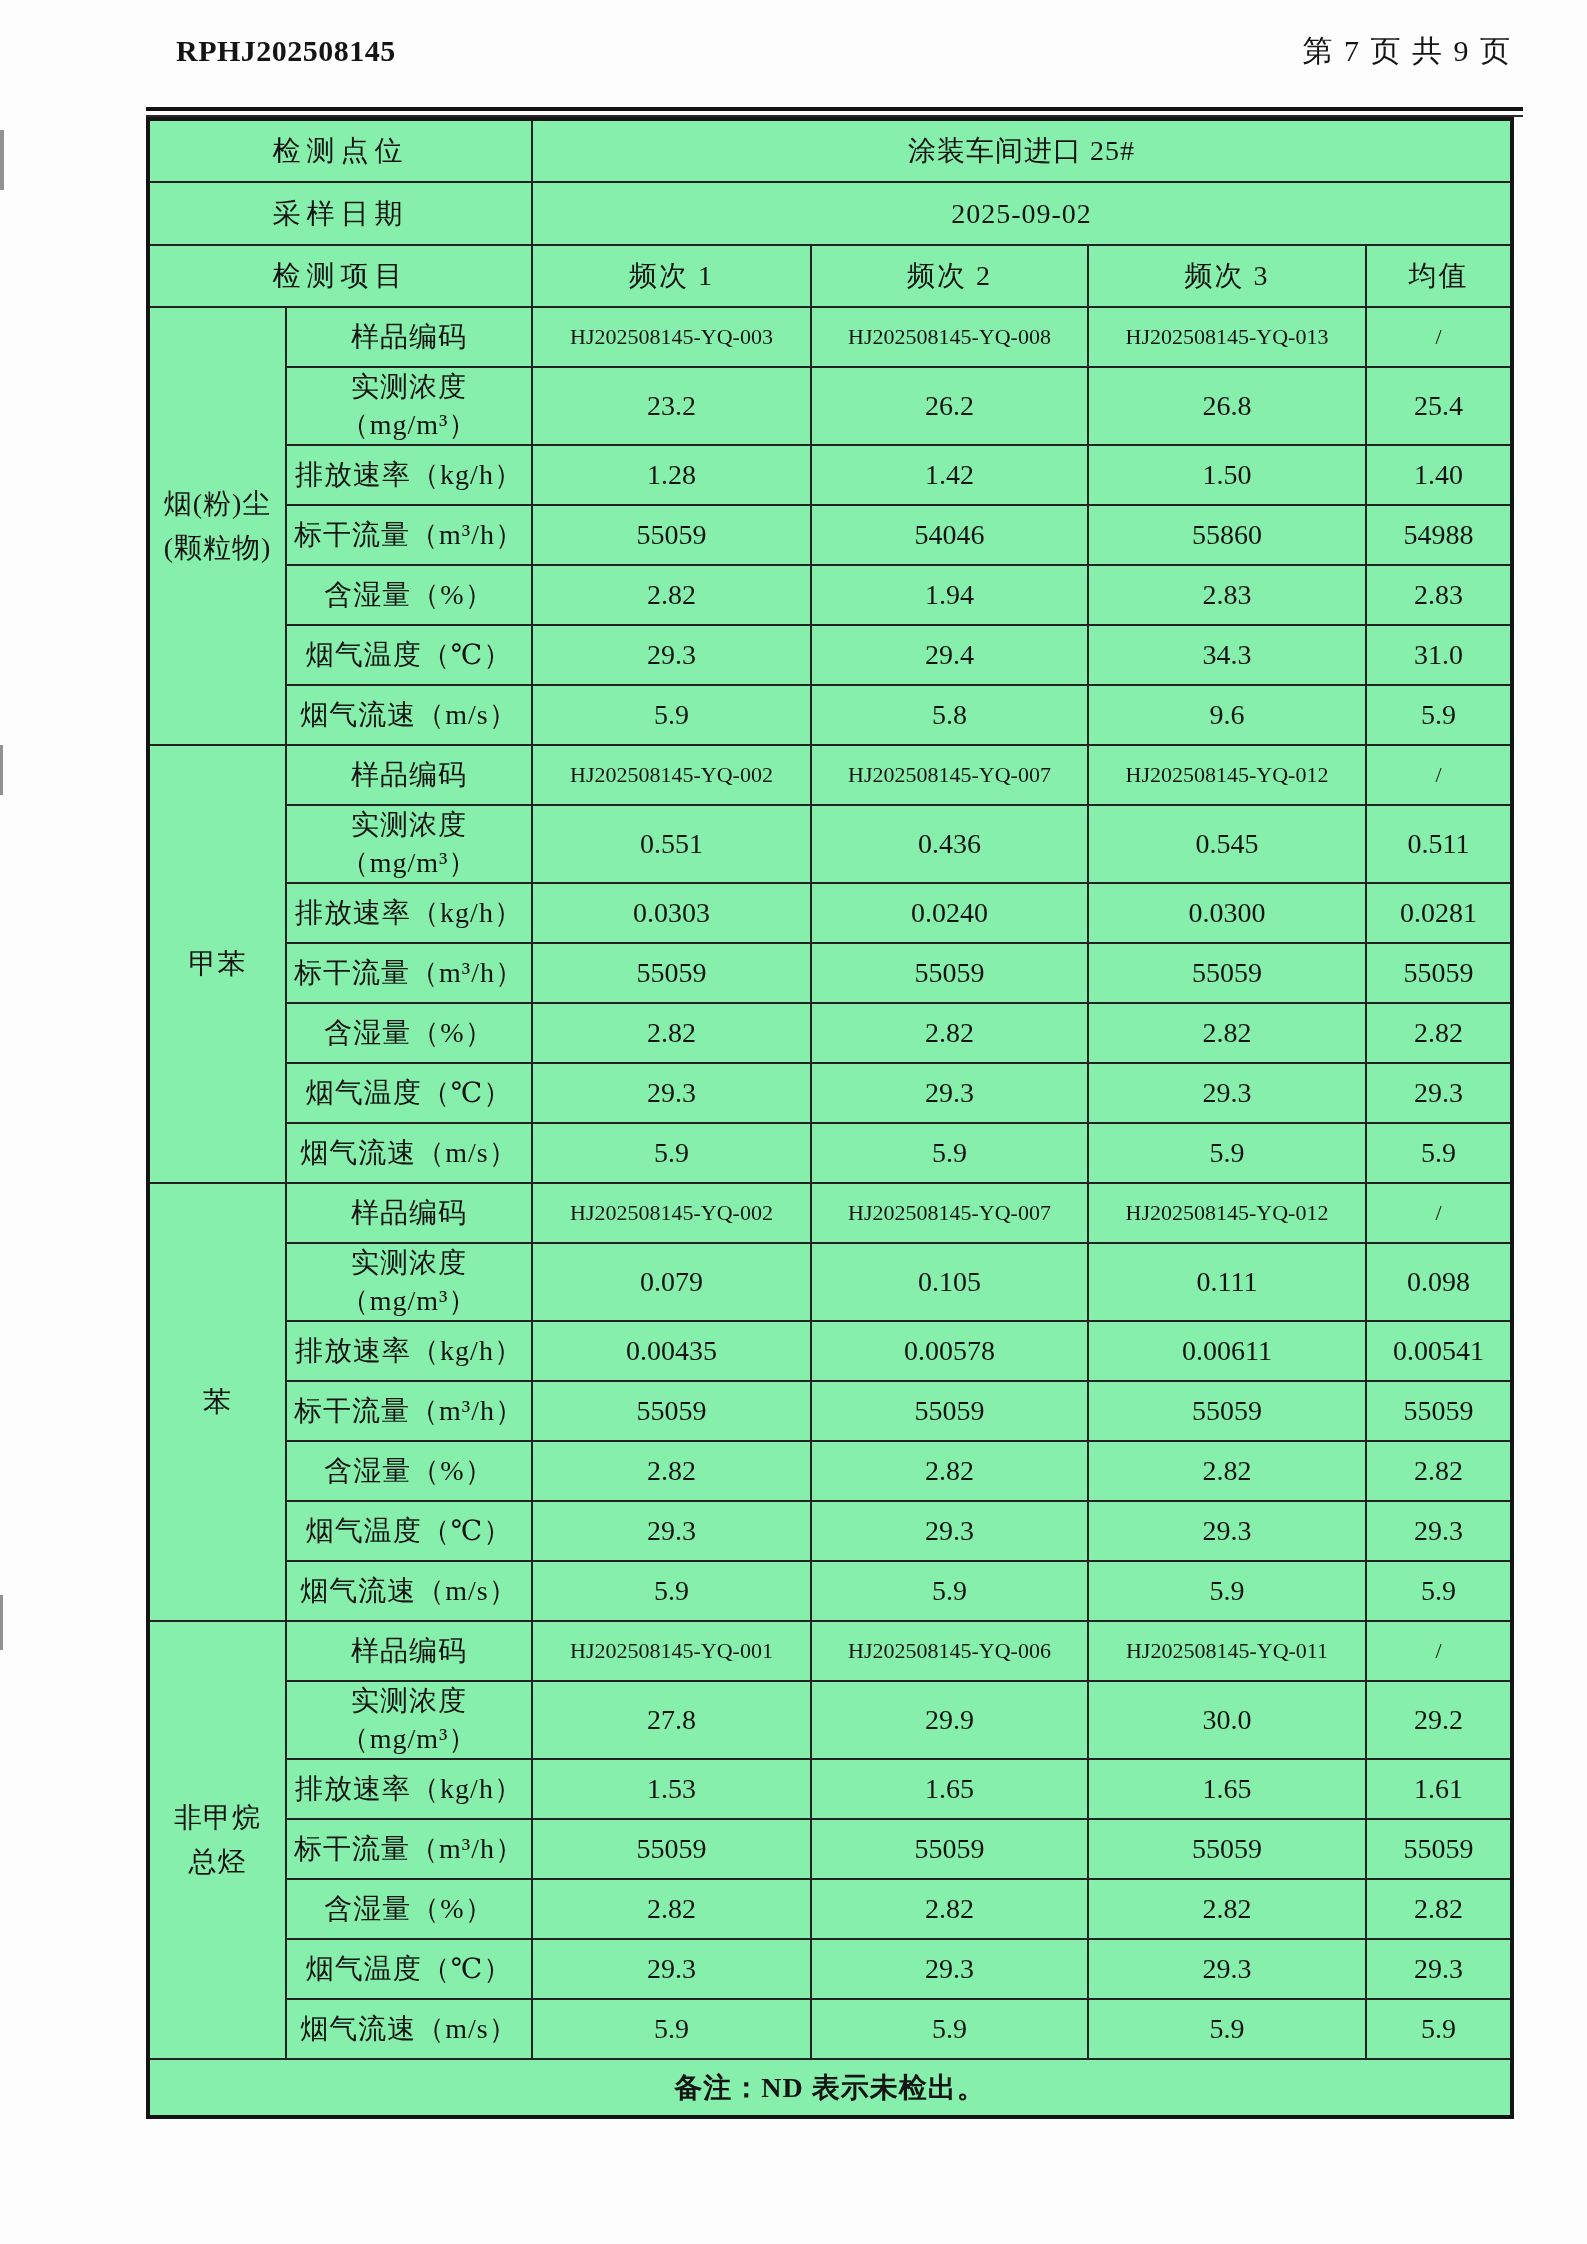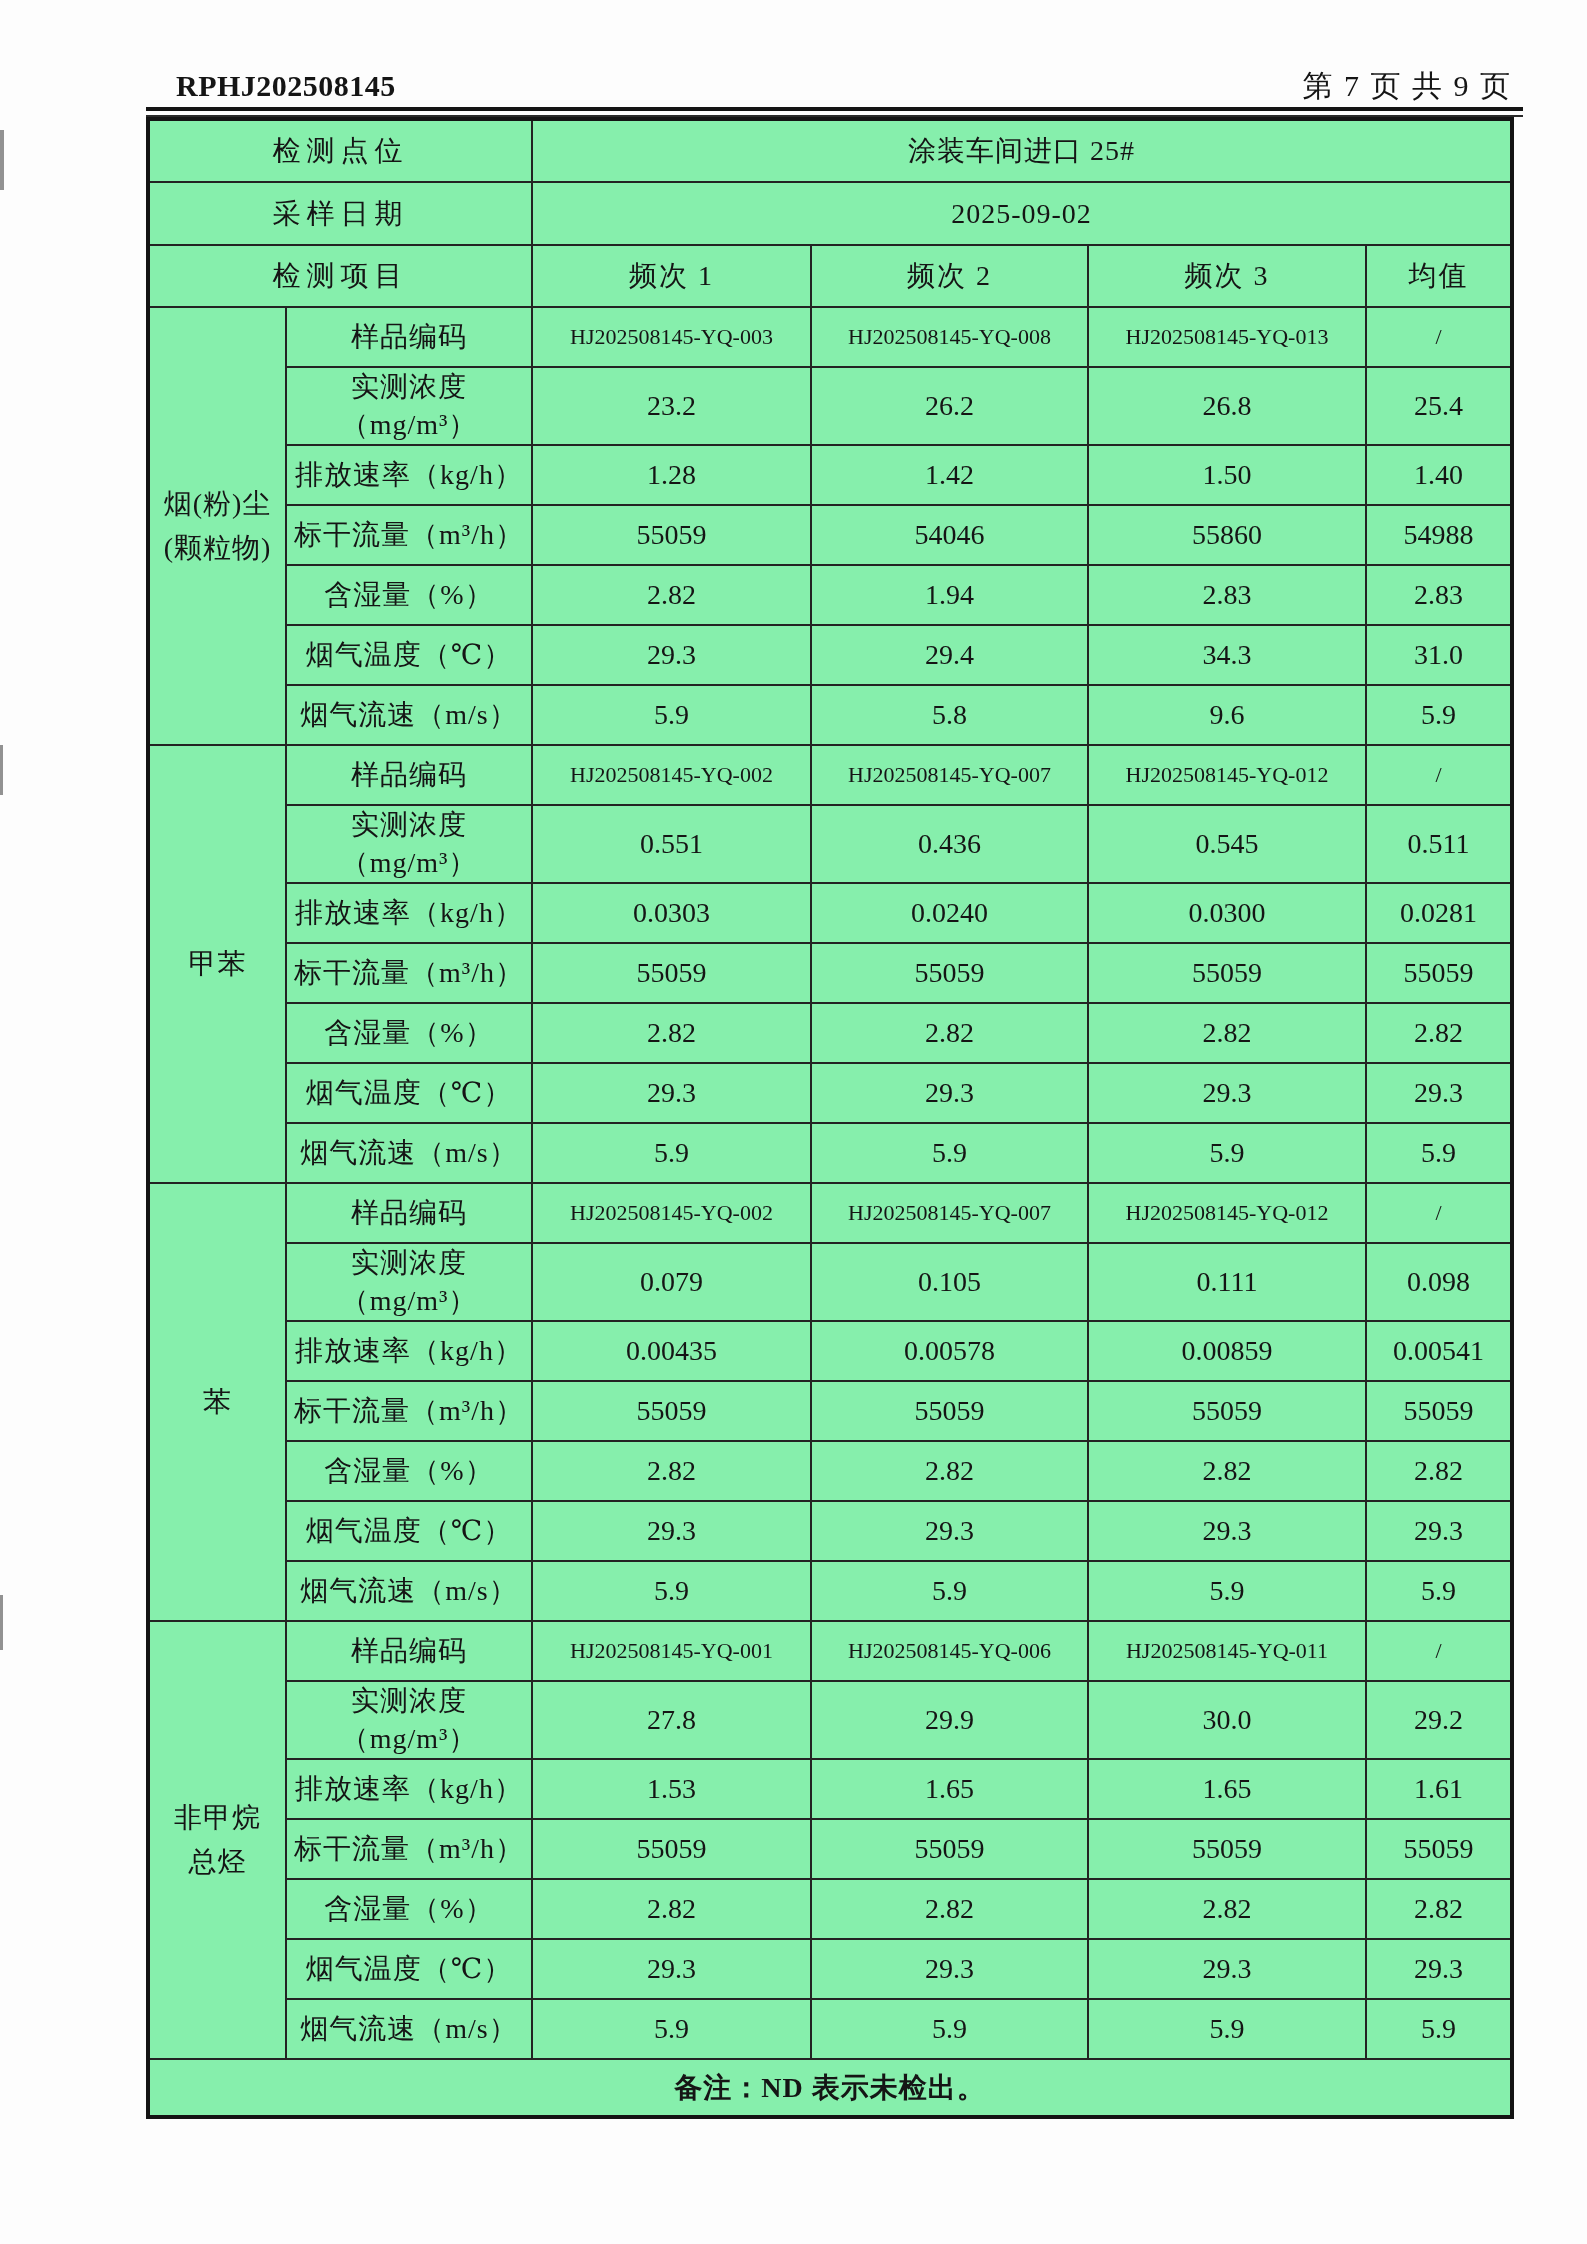--- a/index.html
+++ b/index.html
@@ -8,21 +8,21 @@
     background:#fdfdfd;
     font-family:"Liberation Serif","DejaVu Serif",serif;
     color:#151515;
     position:relative;
     overflow:hidden;
   }
   .page{position:absolute;left:0;top:0;width:1587px;height:2244px;background:#fdfdfd;}
 
   
   .page-header{
-    position:absolute;left:176px;top:67px;width:1336px;
+    position:absolute;left:176px;top:32px;width:1336px;
     display:flex;justify-content:space-between;align-items:flex-end;
     font-size:30px;line-height:38px;
   }
   .doc-number{font-weight:bold;letter-spacing:0.5px;}
   .page-info{font-weight:normal;letter-spacing:2px;}
 
   
   .header-rule{
     position:absolute;left:146px;top:107px;width:1377px;height:4px;
     border-top:4px solid #141414;
@@ -223,21 +223,21 @@
           <td class="metric-cell">实测浓度（mg/m³）</td>
           <td class="value-cell">0.079</td>
           <td class="value-cell">0.105</td>
           <td class="value-cell">0.111</td>
           <td class="value-cell">0.098</td>
         </tr>
         <tr>
           <td class="metric-cell">排放速率（kg/h）</td>
           <td class="value-cell">0.00435</td>
           <td class="value-cell">0.00578</td>
-          <td class="value-cell">0.00859</td>
+          <td class="value-cell">0.00611</td>
           <td class="value-cell">0.00541</td>
         </tr>
         <tr>
           <td class="metric-cell">标干流量（m³/h）</td>
           <td class="value-cell">55059</td>
           <td class="value-cell">55059</td>
           <td class="value-cell">55059</td>
           <td class="value-cell">55059</td>
         </tr>
         <tr>

